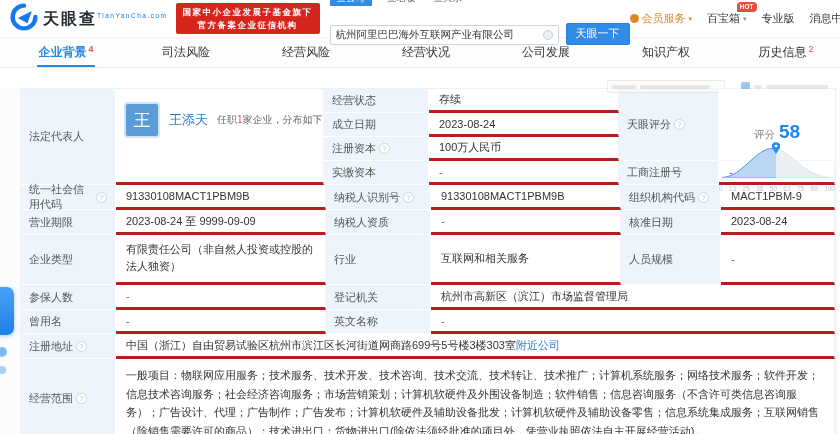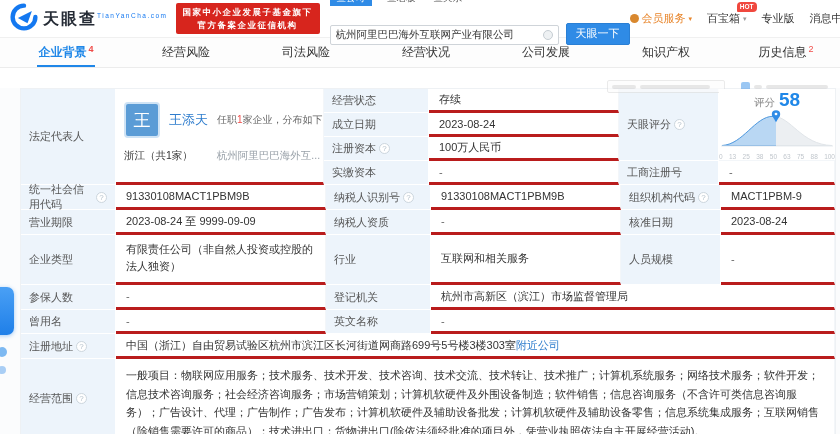--- a/index.html
+++ b/index.html
@@ -66,21 +66,21 @@
   .rep-note .red { color:#f04c49; font-style:normal; }
   .rep-bottom { margin-top:11px; display:flex; gap:24px; font-size:10.5px; white-space:nowrap; }
   .rep-region { color:#333; }
   .rep-company { color:#98a0a8; cursor:pointer; }
   .midstack { width:295px; display:flex; flex-direction:column; flex-shrink:0; }
   .subrow { display:flex; height:24px; }
   .rightstack { flex:1; display:flex; flex-direction:column; }
   .score-zone { display:flex; height:72px; }
   .score-label-cell { width:100px; height:72px; }
   .chart-cell { flex:1; background:#fff; border-bottom:1px solid #f3f6f9; padding-top:2px; position:relative; }
-  .score-head { text-align:center; height:18px; line-height:18px; }
+  .score-head { text-align:center; height:18px; line-height:18px;margin-top:32px; }
   .score-title { font-size:10.5px; color:#888; margin-right:4px; }
   .score-value { font-size:19px; font-weight:bold; color:#1f87e8; }
   .curve-wrap { width:116px; margin:0 auto; }
   .axis-labels { width:116px; margin:0 auto; display:flex; justify-content:space-between; font-size:6.5px; color:#c0c6cc; line-height:1; margin-top:1px; }
 
   
   .row-h25 { height:25px; }
   .row-h24 { height:24px; }
   .row-h50 { height:50px; }
   .row-scope { height:80px; }
@@ -153,24 +153,24 @@
     </nav>
   </header>
 
   <div class="tabbar">
     <div class="tab active">
       <span>企业背景</span>
         <span class="count">4</span>
       <span class="underline"></span>
     </div>
     <div class="tab">
+      <span>司法风险</span>
+    </div>
+    <div class="tab">
       <span>经营风险</span>
-    </div>
-    <div class="tab">
-      <span>司法风险</span>
     </div>
     <div class="tab">
       <span>经营状况</span>
     </div>
     <div class="tab">
       <span>公司发展</span>
     </div>
     <div class="tab">
       <span>知识产权</span>
     </div>
@@ -196,24 +196,20 @@
 
     <div class="info-table">
 
       <div class="trow row1">
         <div class="lc w1">法定代表人</div>
         <div class="vc w2 rep-cell">
           <div class="rep-top">
             <span class="avatar">王</span>
             <span class="rep-name">王添天</span>
             <span class="rep-note"><span>任职</span><em class="red">1</em><span>家企业，分布如下</span></span>
-          </div>
-          <div class="rep-bottom">
-            <span class="rep-region">浙江（共1家）</span>
-            <span class="rep-company">杭州阿里巴巴海外互...</span>
           </div>
         </div>
         <div class="midstack">
           <div class="subrow">
             <div class="lc w3">经营状态</div>
             <div class="vc w4 grow">存续</div>
           </div>
           <div class="subrow">
             <div class="lc w3">成立日期</div>
             <div class="vc w4 grow">2023-08-24</div>

